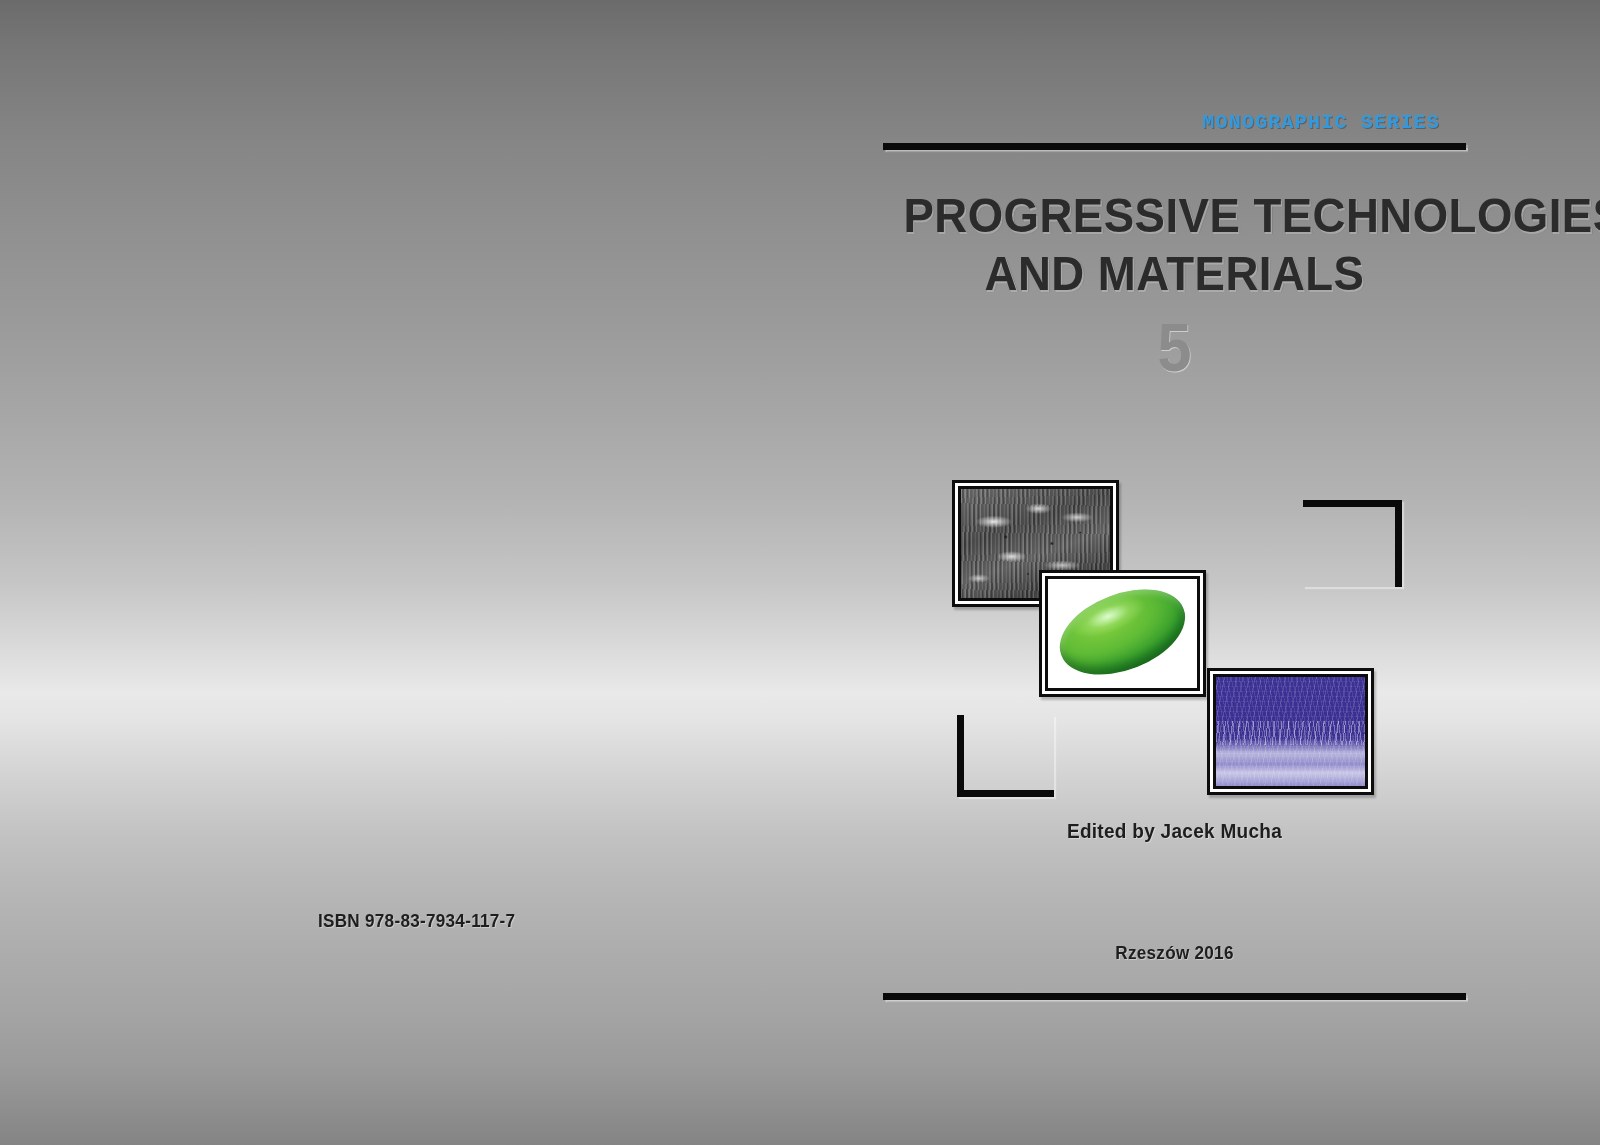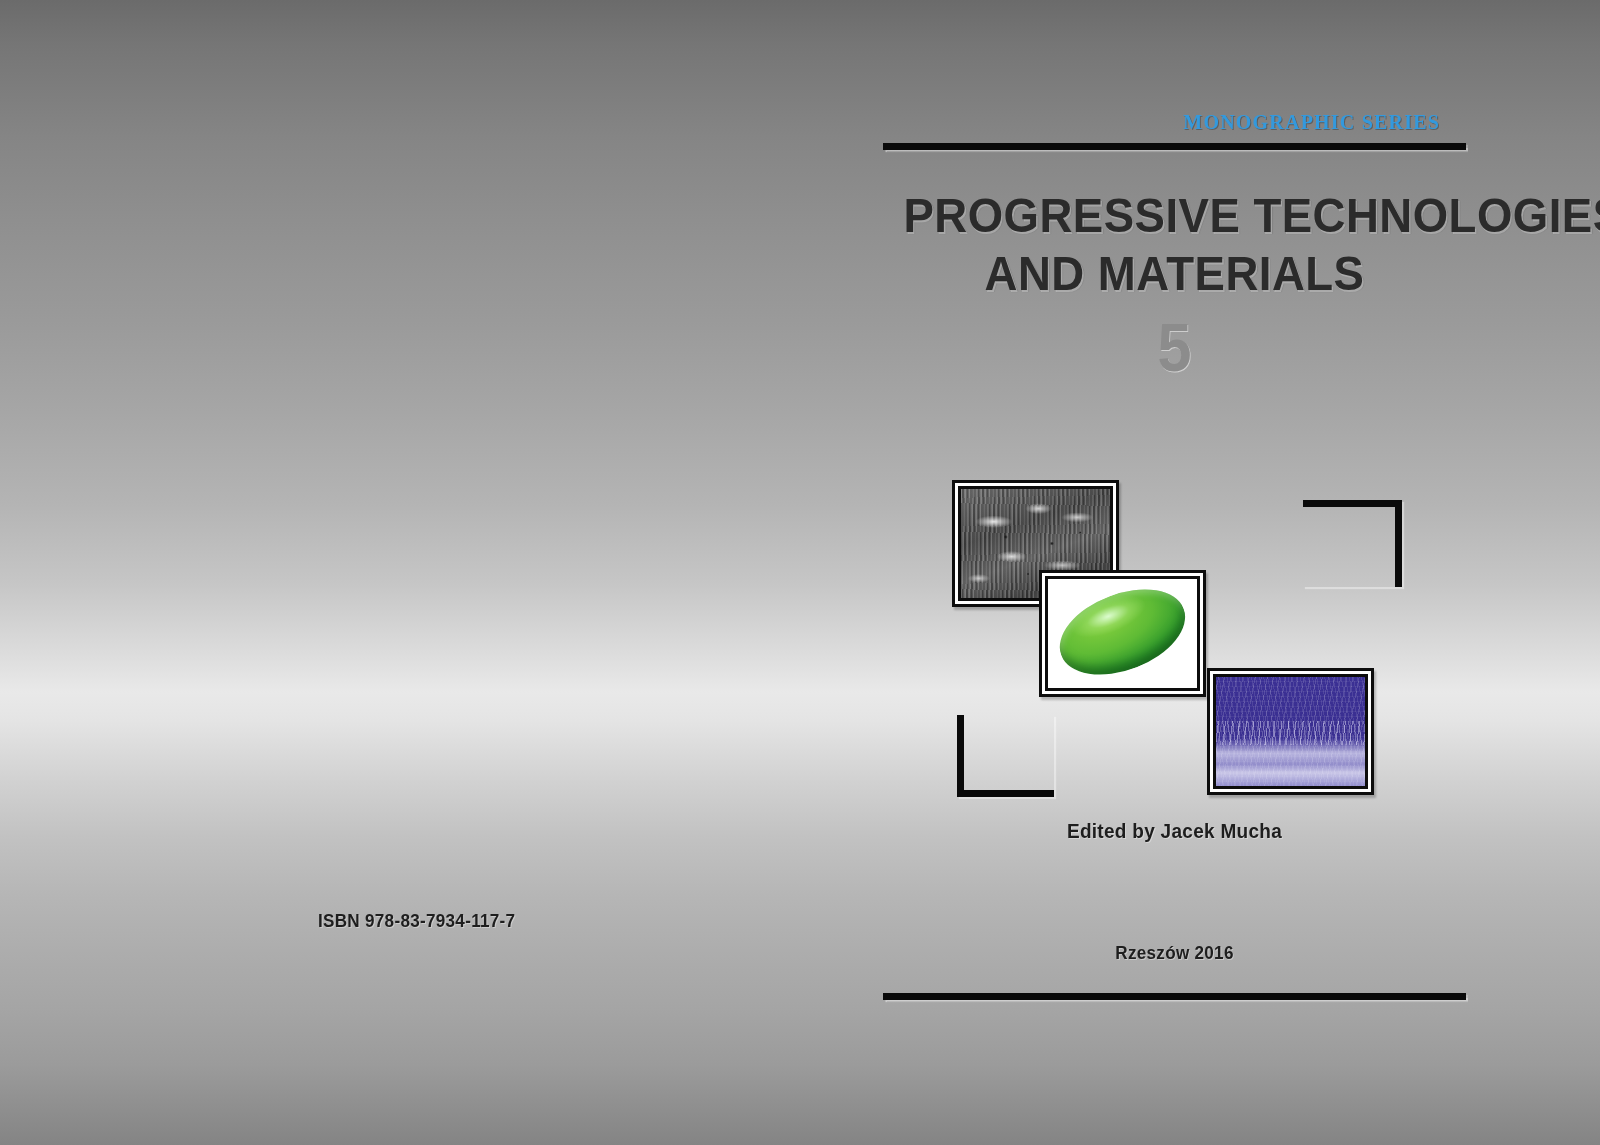--- a/index.html
+++ b/index.html
@@ -46,21 +46,21 @@
     top: 0;
     width: 583px;
     height: 1145px;
   }
 
   
   .series-kicker {
     position: absolute;
     right: 26px;
     top: 111px;
-    font-family: Liberation Serif, serif;
+    font-family: Liberation Mono, monospace;
     font-weight: bold;
     font-size: 20px;
     letter-spacing: 1.2px;
     color: #3399dd;
     white-space: nowrap;
     text-shadow: 1px 1px 0 rgba(0,0,0,0.28);
   }
 
   
   .rule {

